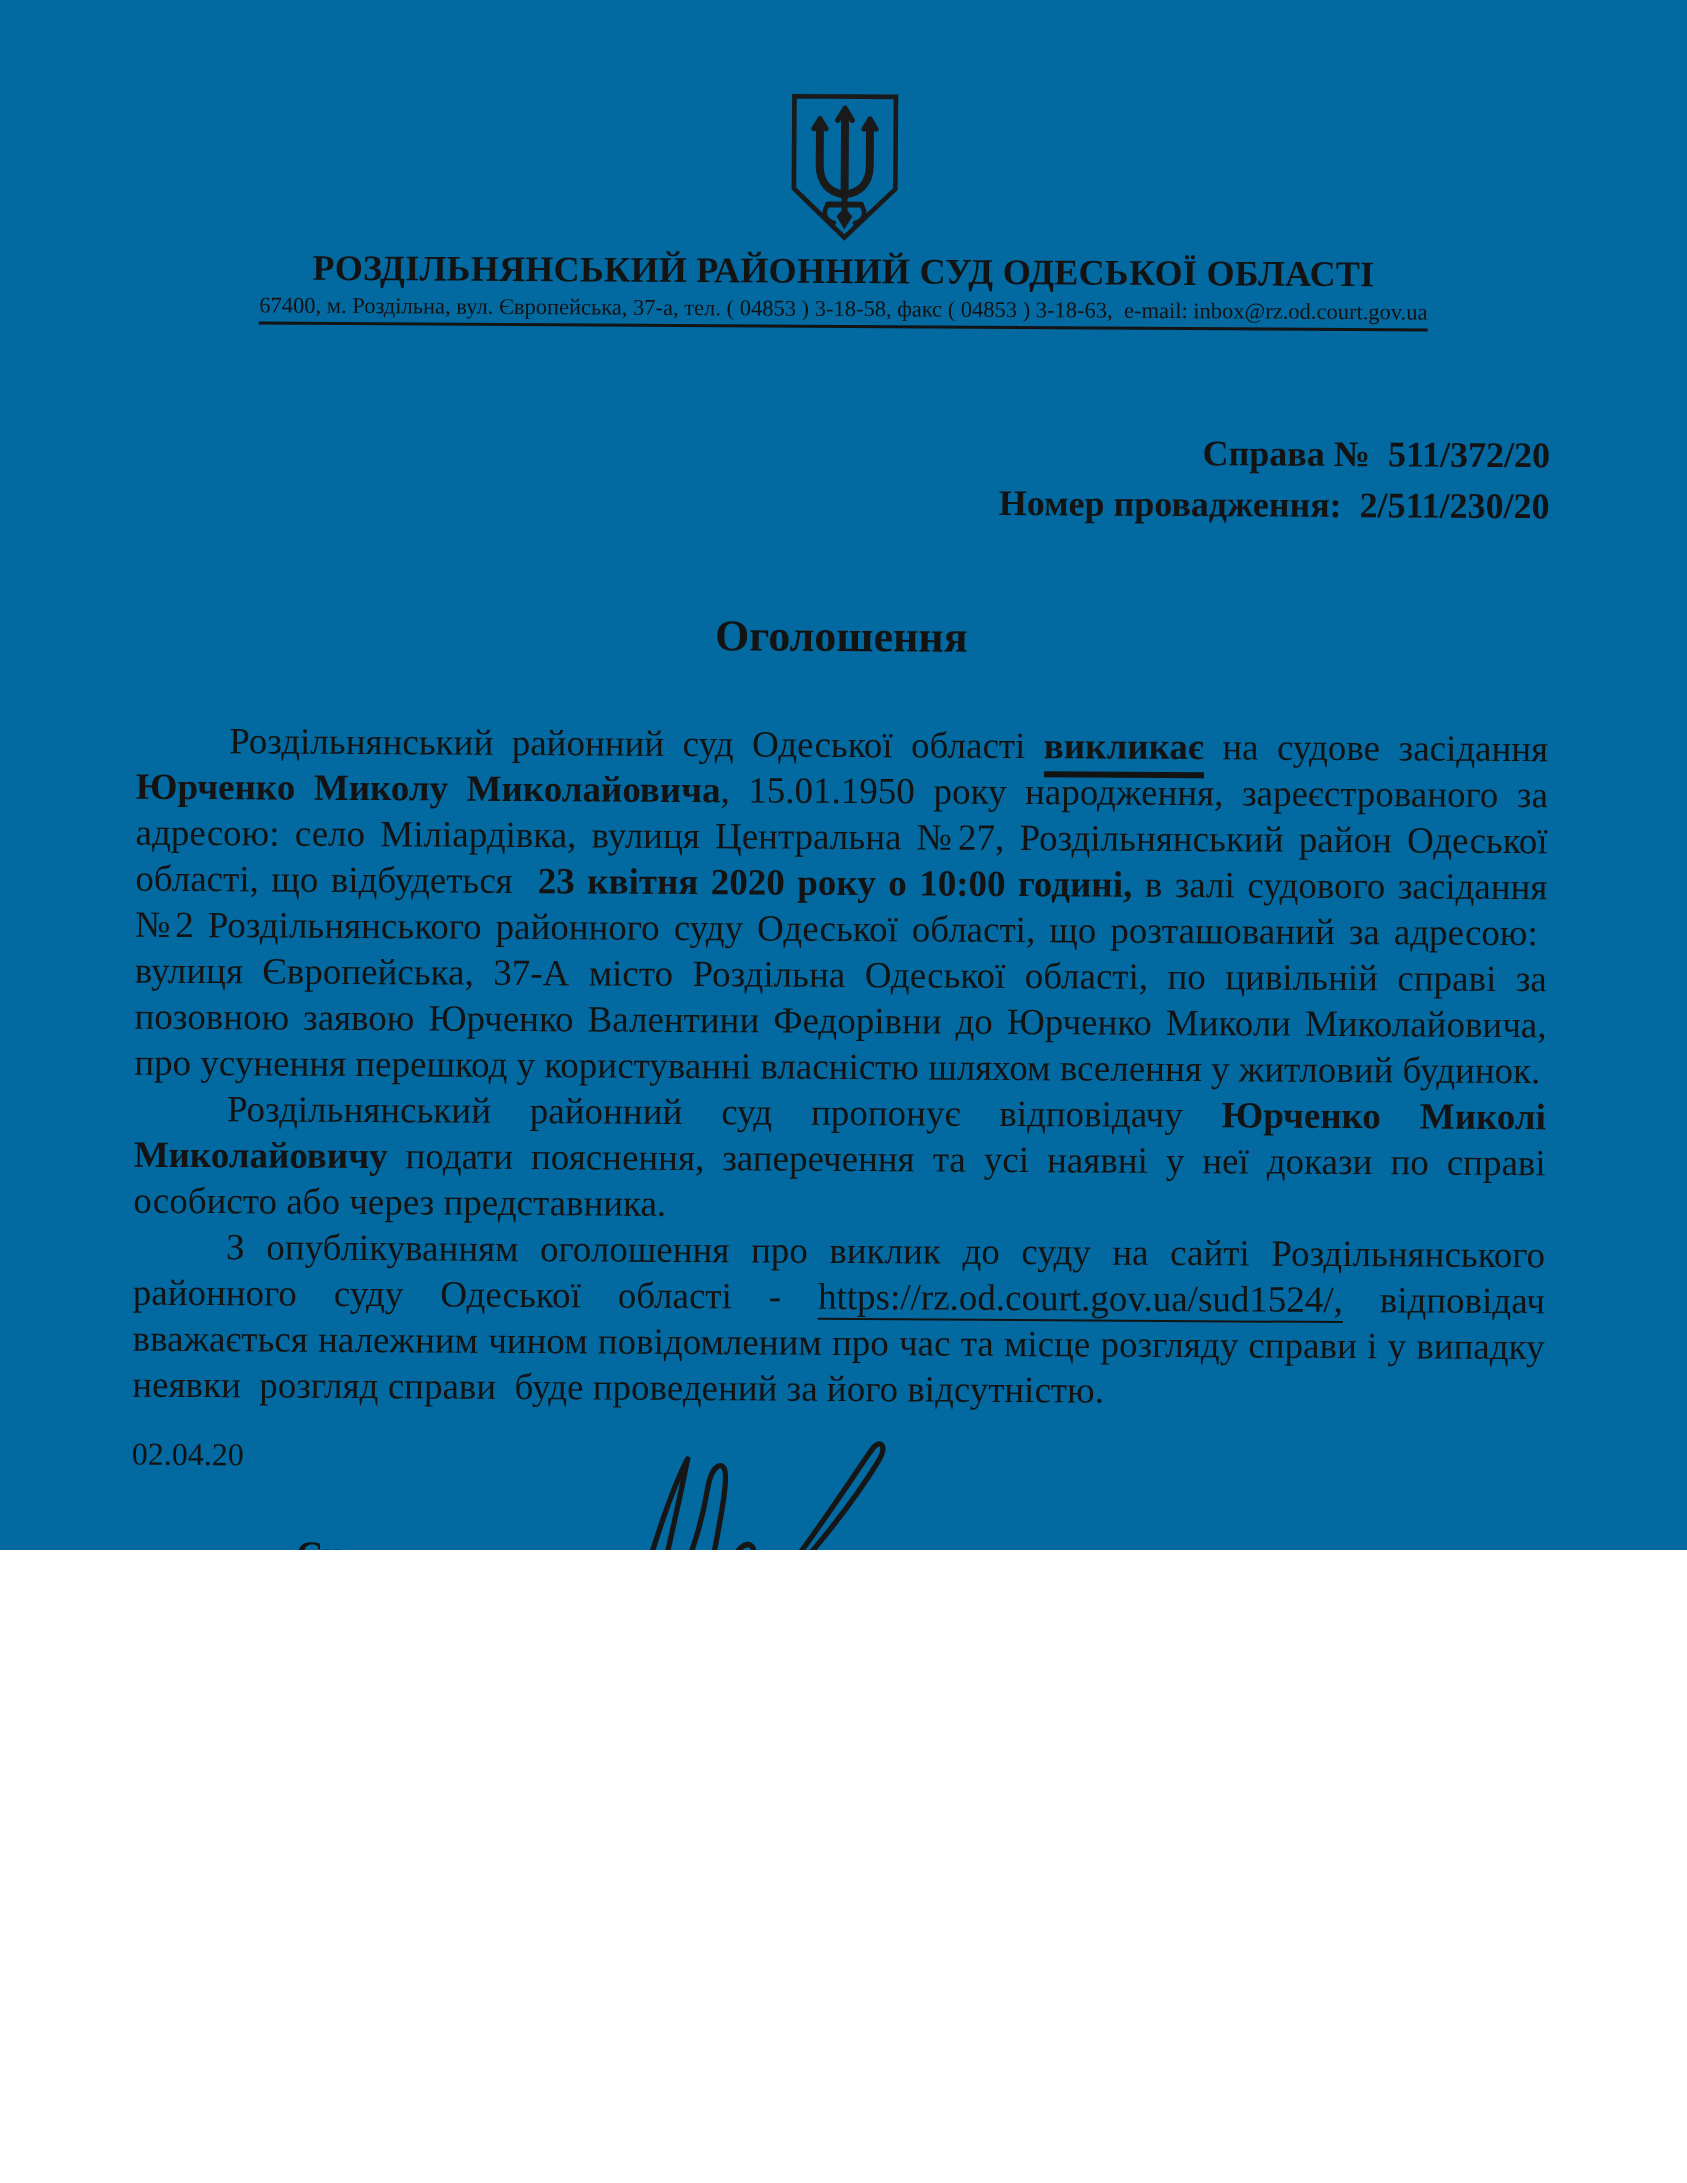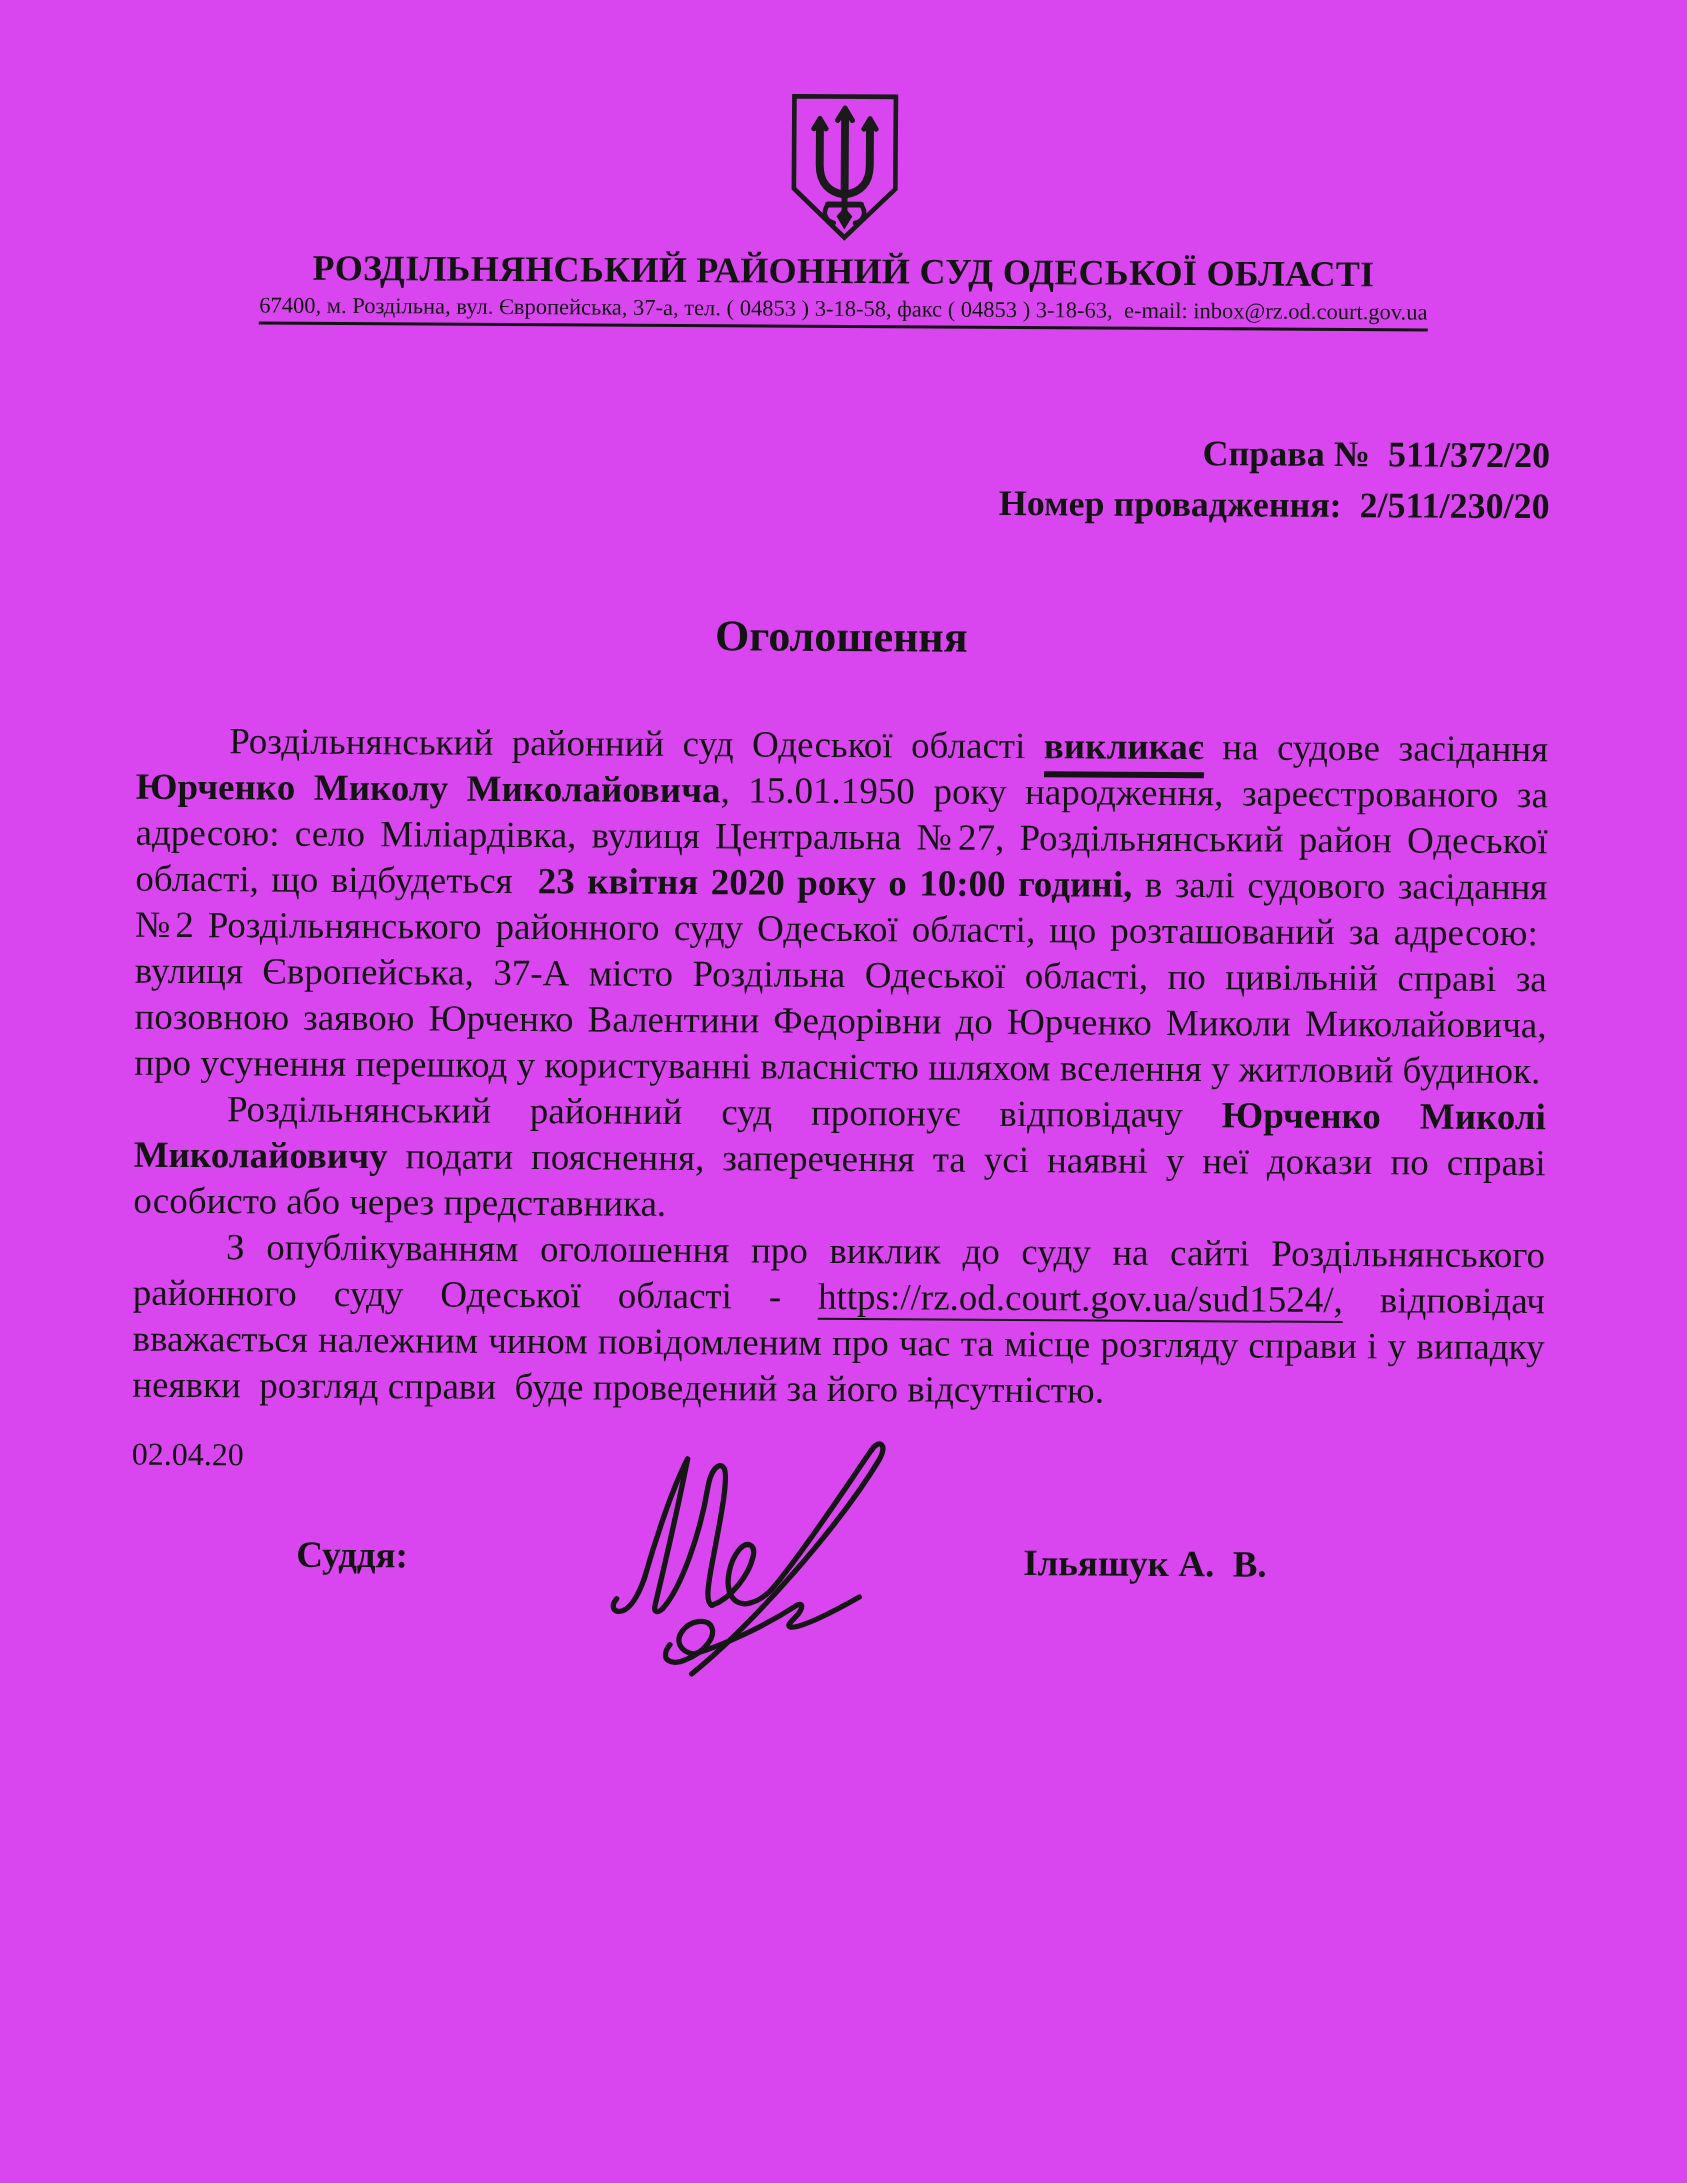--- a/index.html
+++ b/index.html
@@ -5,22 +5,22 @@
 <style>
   * { margin: 0; padding: 0; box-sizing: border-box; }
   html, body { background: #ffffff; }
   body {
     width: 1687px; height: 2183px;
     font-family: "Liberation Serif", "DejaVu Serif", serif;
     color: #131313;
   }
   .sheet {
     position: relative;
-    width: 1687px; height: 2183px;
-    background: #d946ef;
+    width: 1687px; height: 1550px;
+    background: #0369a1;
     overflow: hidden;
   }
   
   .tilt {
     transform: rotate(0.35deg);
     transform-origin: 844px 198px;
   }
   .emblem {
     display: block;
     width: 112px; height: 152px;

